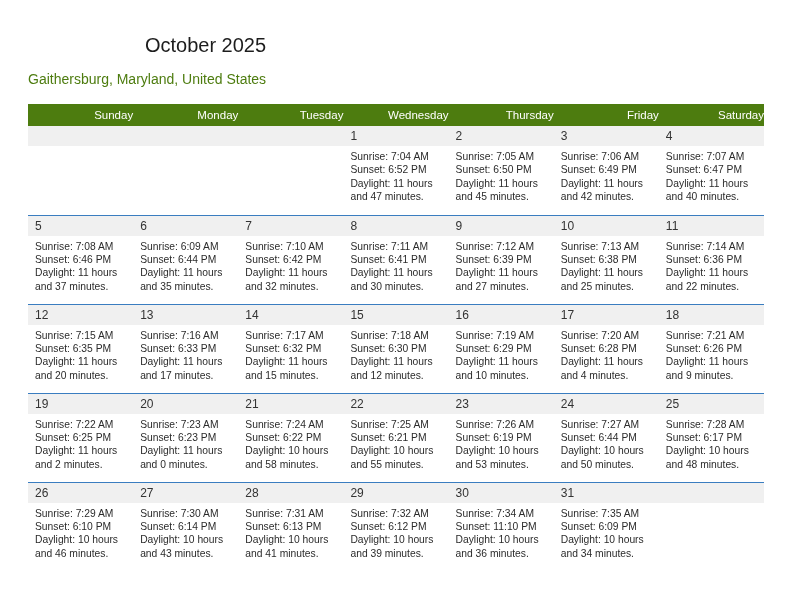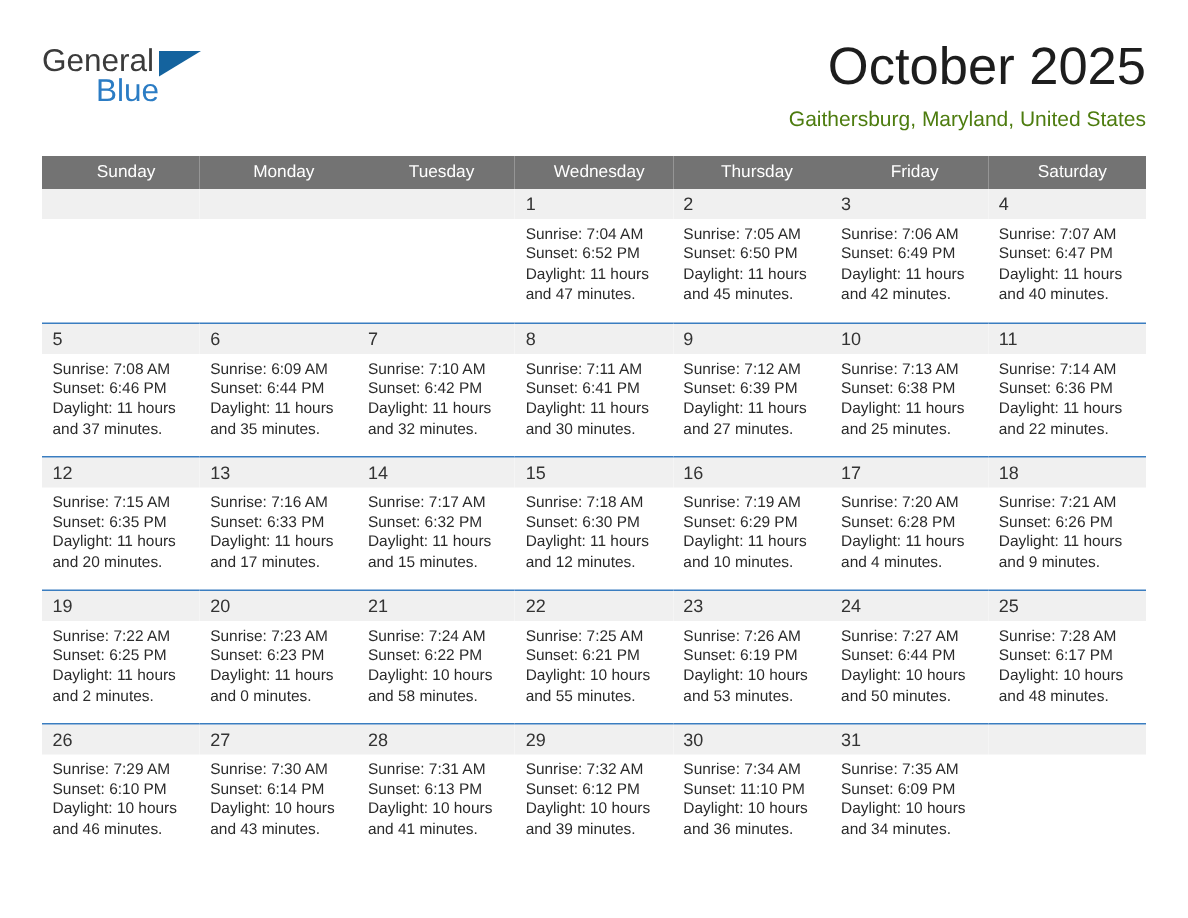--- a/index.html
+++ b/index.html
@@ -49,45 +49,45 @@
     position: absolute;
     left: 78px;
     top: 6px;
     width: 0;
     height: 0;
     border-left: 28px solid #14639e;
     border-bottom: 17px solid transparent;
   }
   .title-wrap { text-align: right; padding-top: 0px; }
   .cal-title {
-    font-size: 35px;
+    font-size: 20px;
     font-weight: normal;
     color: #1d1d1d;
     line-height: 34px;
   }
   .cal-subtitle {
     font-size: 14px;
     color: #4d7c0f;
     line-height: 20px;
     margin-top: 7px;
   }
 
   
   .calendar {
     width: 736px;
     border-collapse: collapse;
     table-layout: fixed;
     margin-top: 10px;
   }
   .calendar th {
-    background: #737373;
+    background: #4d7c0f;
     color: #ffffff;
     font-size: 11.5px;
     font-weight: normal;
-    text-align: center;
+    text-align: right;
     padding: 5px 0 5px 7px;
     height: 21px;
     border: none;
   }
   .calendar td {
     width: 105.14px;
     height: 89px;
     vertical-align: top;
     border-top: 1.6px solid #3a7dc0;
     padding: 0;
@@ -113,25 +113,20 @@
   .info div { white-space: nowrap; }
   .info .dl { white-space: normal; }
 </style>
 </head>
 <body>
 
 <div class="page">
 
   <div class="header">
 
-    <div class="logo">
-      <span class="logo-general">General</span>
-      <span class="logo-tri"></span>
-      <span class="logo-blue">Blue</span>
-    </div>
 
     <div class="title-wrap">
       <div class="cal-title">October 2025</div>
       <div class="cal-subtitle">Gaithersburg, Maryland, United States</div>
     </div>
 
   </div>
 
   <table class="calendar">
     <thead>

